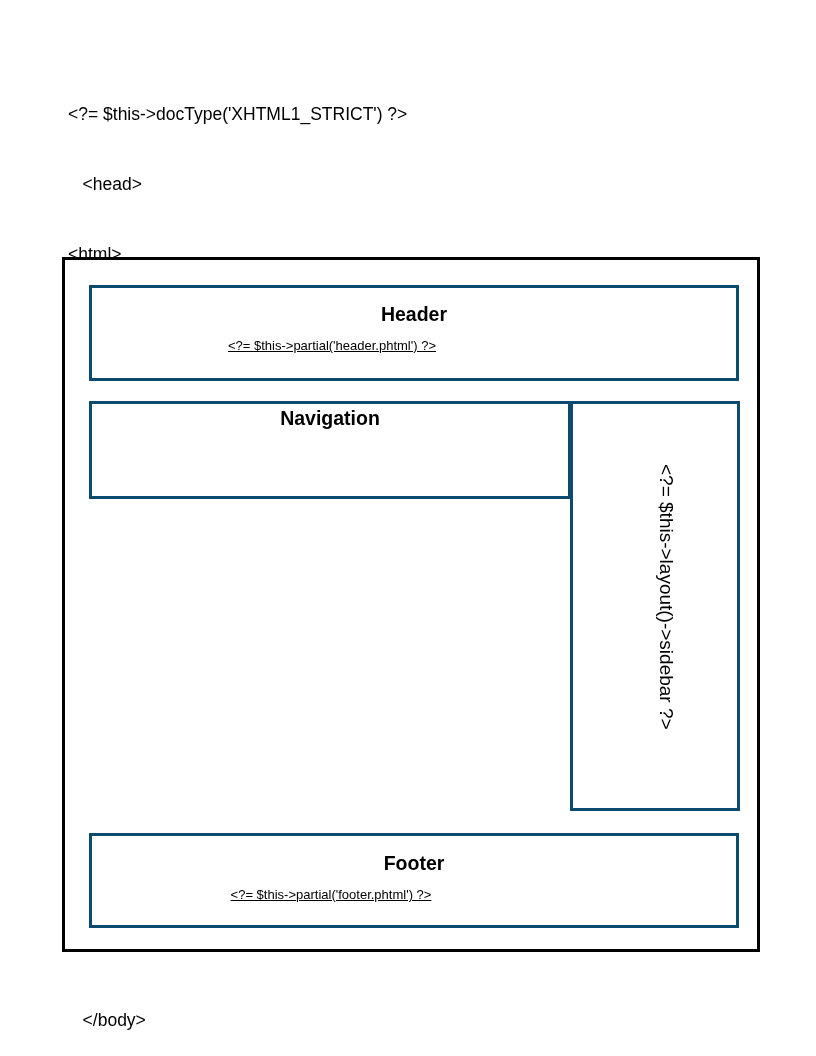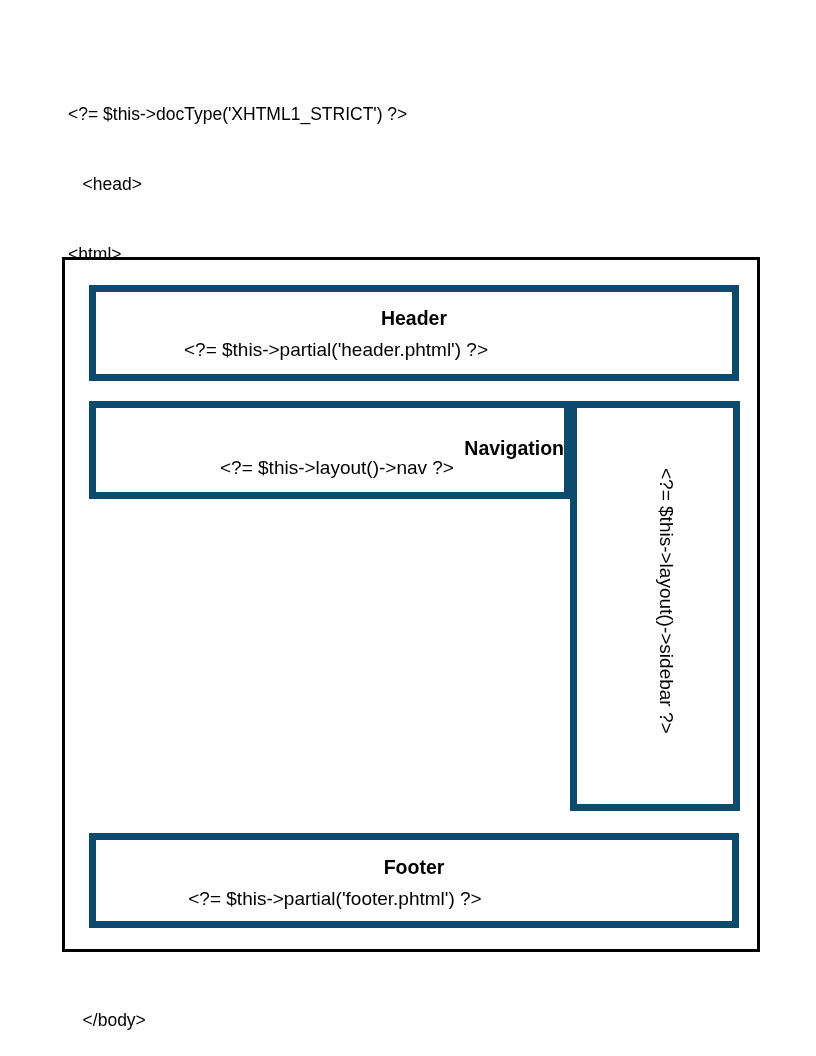--- a/index.html
+++ b/index.html
@@ -55,41 +55,42 @@
     width: 698px;
     height: 695px;
     border: 3px solid #000000;
     box-sizing: border-box;
     background: #ffffff;
   }
 
   
   .region {
     position: absolute;
-    border: 7px solid #0c4a6e;
+    border: 3px solid #0c4a6e;
     box-sizing: border-box;
     background: #ffffff;
   }
 
   .region-title {
     position: absolute;
     left: 0;
     right: 0;
     text-align: center;
     font-weight: bold;
     font-size: 19.5px;
     line-height: 23px;
   }
 
   .region-code {
     position: absolute;
-    font-size: 19px;
+    font-size: 13px;
     line-height: 23px;
     white-space: pre;
     text-align: center;
+    text-decoration: underline;
   }
 
   
   .region-header {
     left: 24px;
     top: 25px;
     width: 650px;
     height: 96px;
   }
   .region-header .region-title { top: 15px; }
@@ -99,21 +100,21 @@
     top: 46px;
   }
 
   
   .region-nav {
     left: 24px;
     top: 141px;
     width: 482px;
     height: 98px;
   }
-  .region-nav .region-title { top: 29px; text-align: right; }
+  .region-nav .region-title { top: 3px; }
   .region-nav .region-code {
     left: 0;
     width: 482px;
     top: 48px;
   }
 
   
   .region-content {
     left: 24px;
     top: 262px;
@@ -188,21 +189,20 @@
 
   <div class="body-box">
 
     <div class="region region-header">
       <div class="region-title">Header</div>
       <div class="region-code">&lt;?= $this-&gt;partial('header.phtml') ?&gt;</div>
     </div>
 
     <div class="region region-nav">
       <div class="region-title">Navigation</div>
-      <div class="region-code">&lt;?= $this-&gt;layout()-&gt;nav ?&gt;</div>
     </div>
 
 
     <div class="region region-sidebar">
       <div class="sidebar-code-wrap">
         <div class="sidebar-code">&lt;?= $this-&gt;layout()-&gt;sidebar ?&gt;</div>
       </div>
     </div>
 
     <div class="region region-footer">

